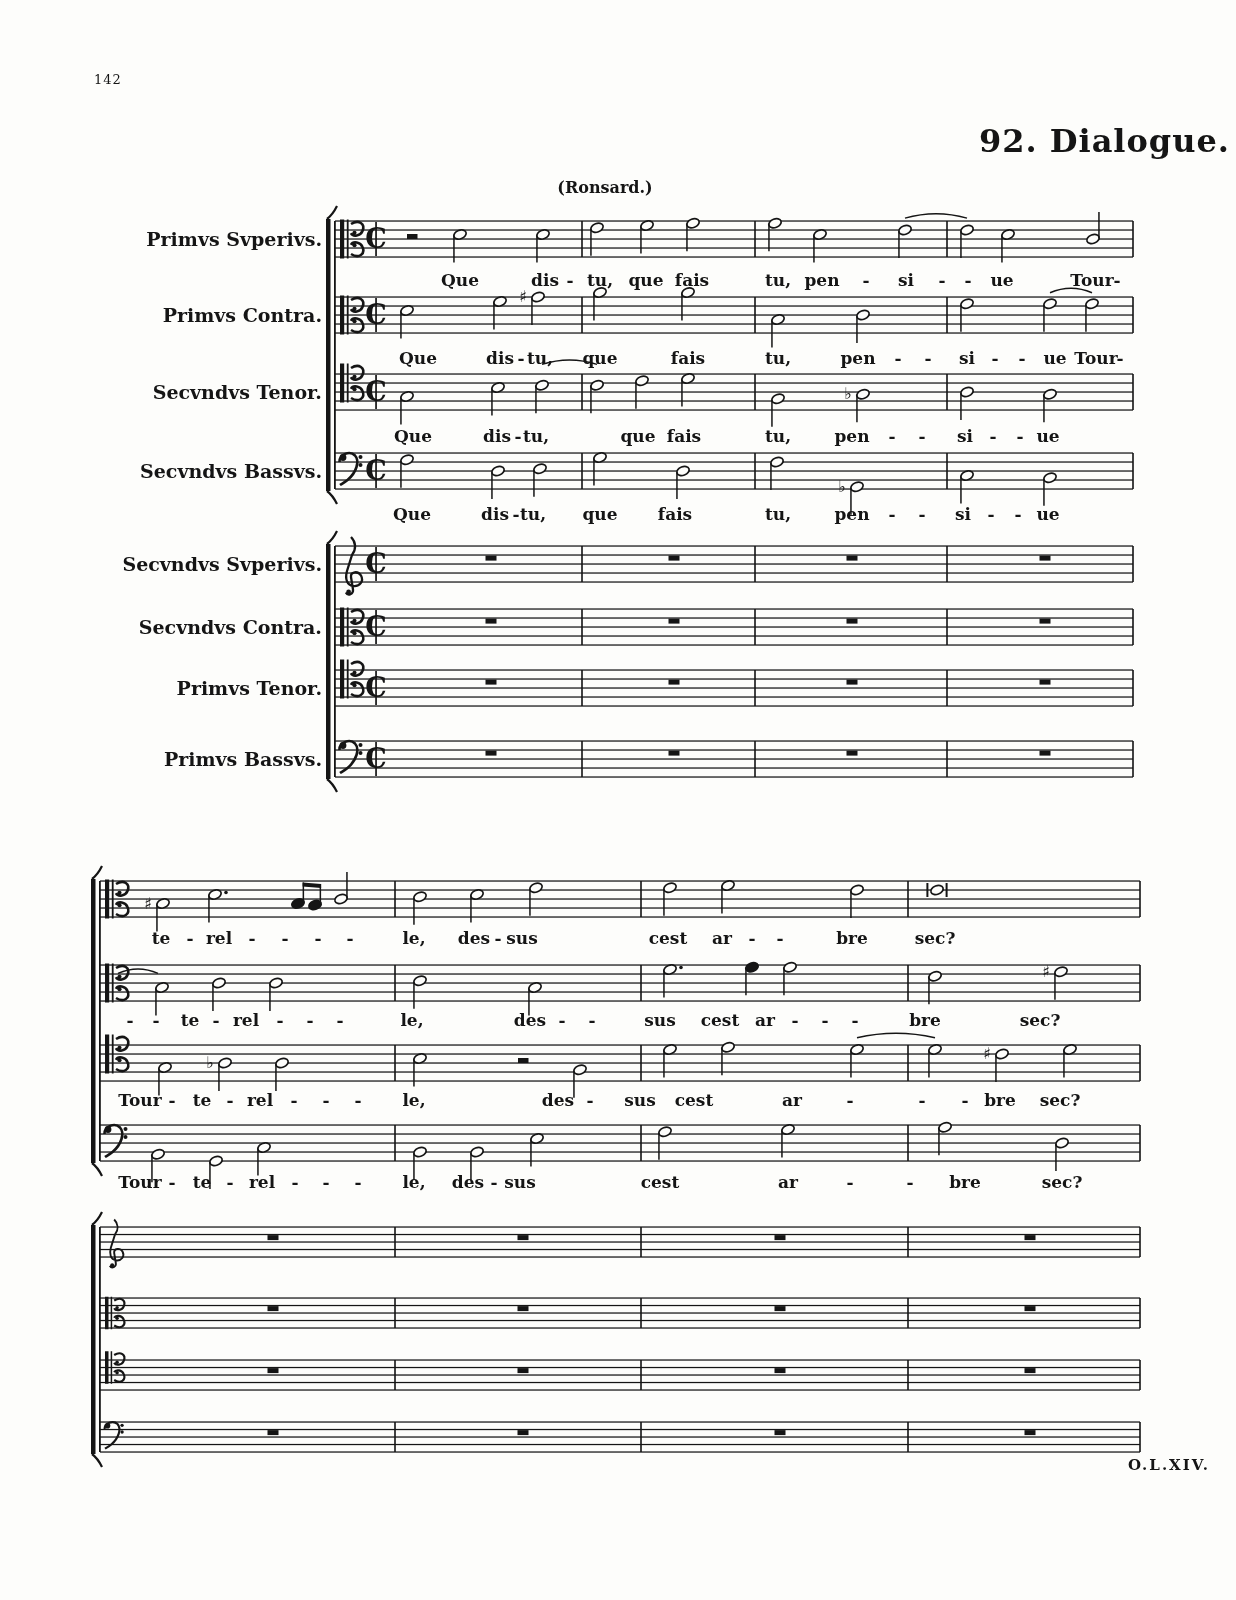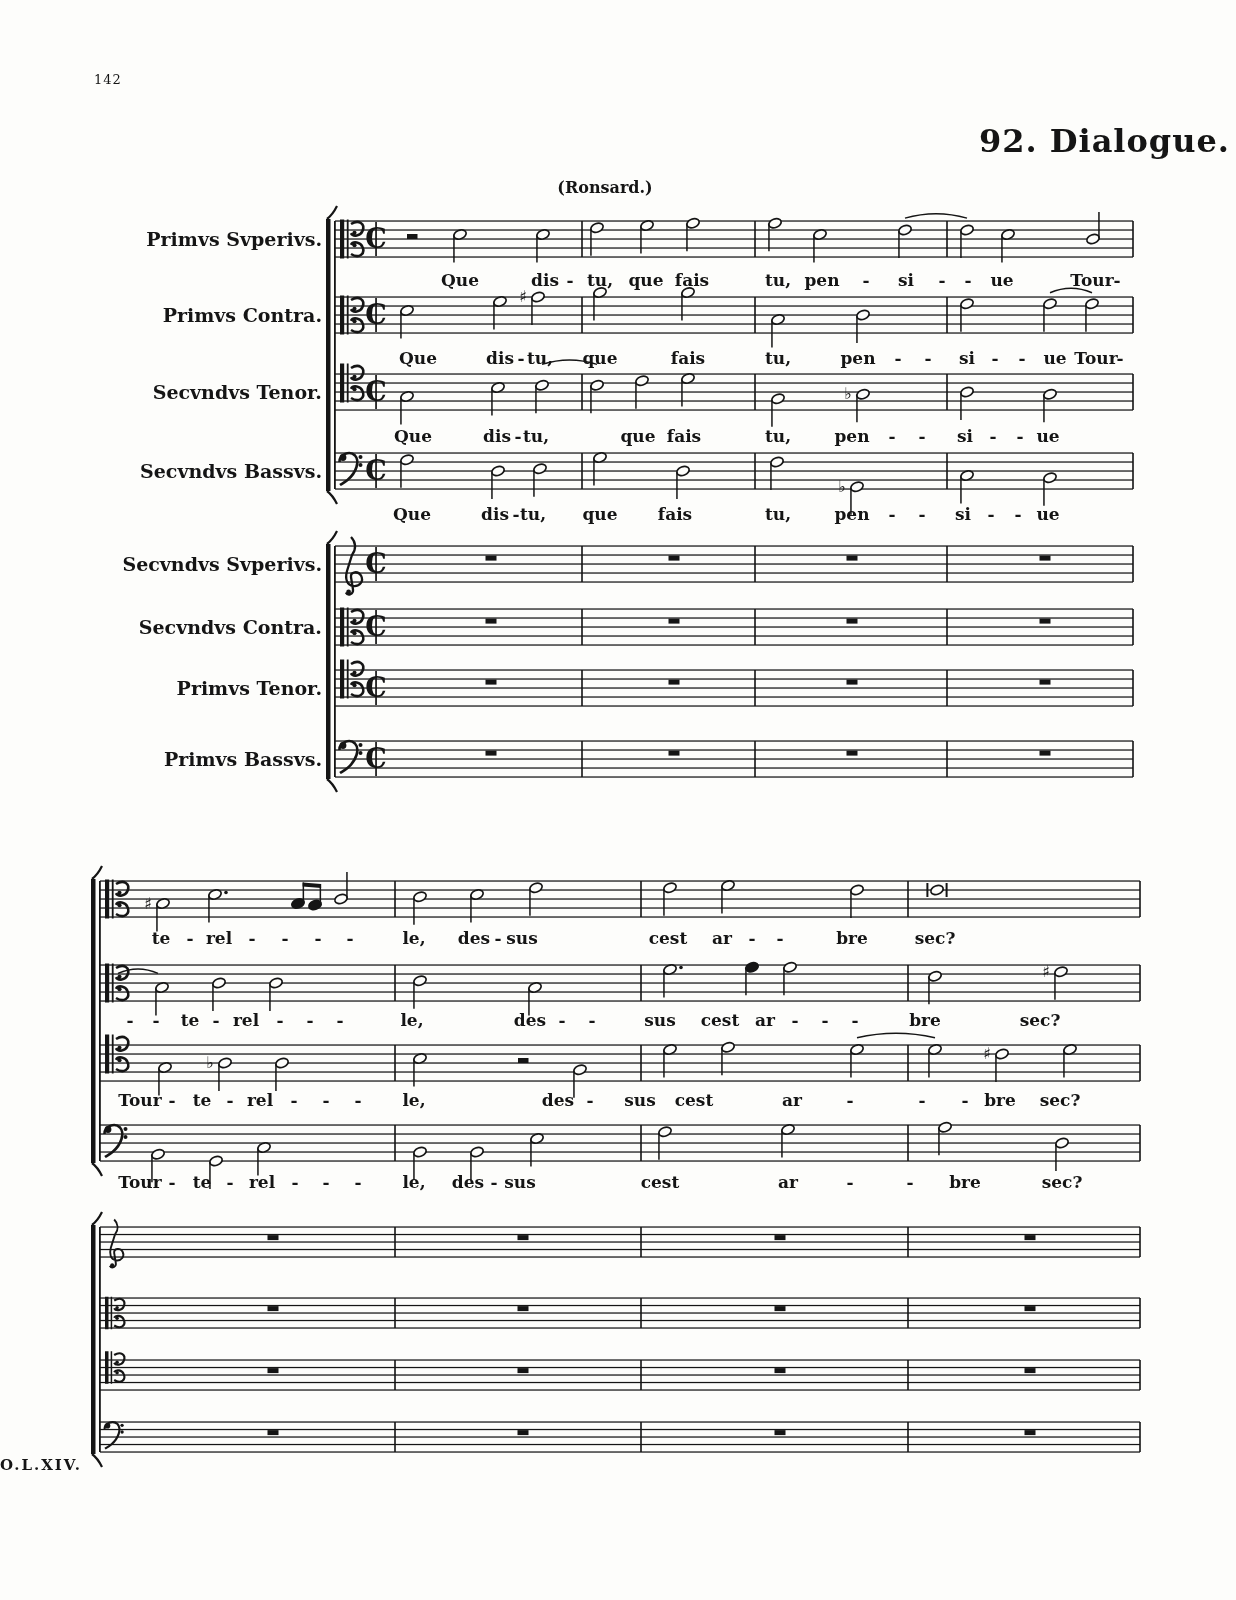--- a/index.html
+++ b/index.html
@@ -5,21 +5,21 @@
   html,body{margin:0;padding:0;}
   body{
     width:1236px;height:1600px;position:relative;
     background:#fdfdfb;color:#151515;
     font-family:"DejaVu Serif","Liberation Serif",serif;
     overflow:hidden;
   }
   .page-number{position:absolute;left:94px;top:72px;font-size:13px;letter-spacing:1px;}
   .title2{position:absolute;left:0;top:122px;width:1210px;text-align:right;font-size:32px;font-weight:700;letter-spacing:1px;padding-left:20px;}
   .subtitle{position:absolute;left:0;top:166px;width:1210px;text-align:center;font-size:16px;font-weight:600;margin-top:12px;}
-  .footer{position:absolute;left:0;top:1456px;width:1210px;text-align:left;font-size:15px;font-weight:600;letter-spacing:2px;}
+  .footer{position:absolute;left:0;top:1456px;width:1210px;text-align:right;font-size:15px;font-weight:600;letter-spacing:2px;}
   svg#score{position:absolute;left:0;top:0;}
 </style>
 </head>
 <body>
 
 <div class="page-number">142</div>
 <div class="title2">92. Dialogue.</div>
 <div class="subtitle">(Ronsard.)</div>
 <svg id="score" width="1236" height="1600" viewBox="0 0 1236 1600">
     <g>

